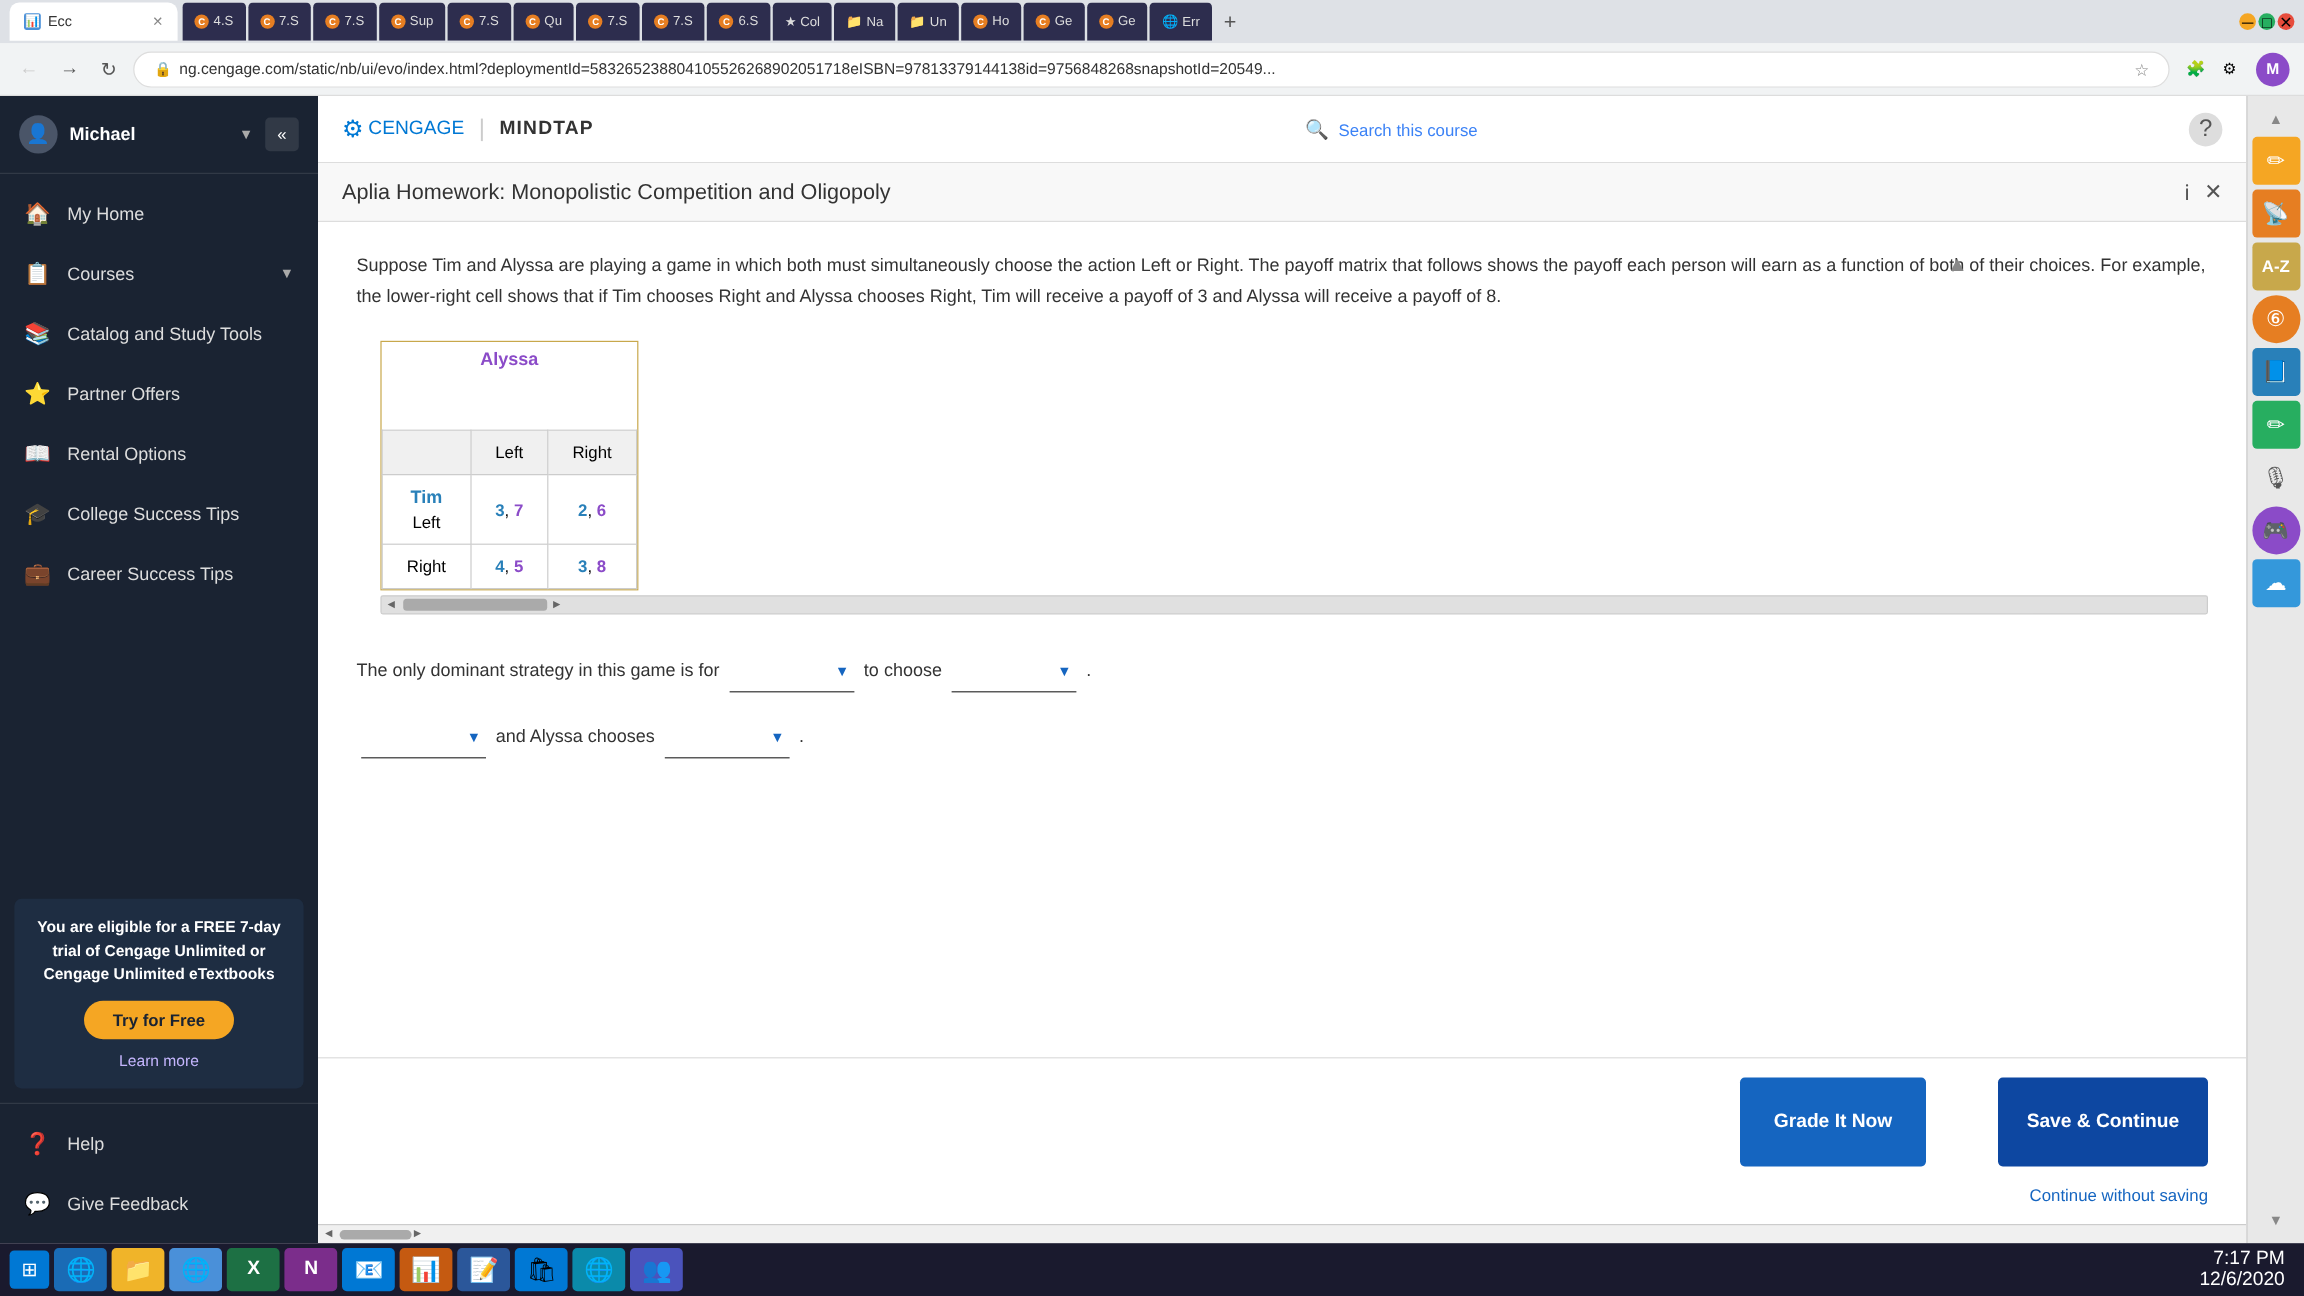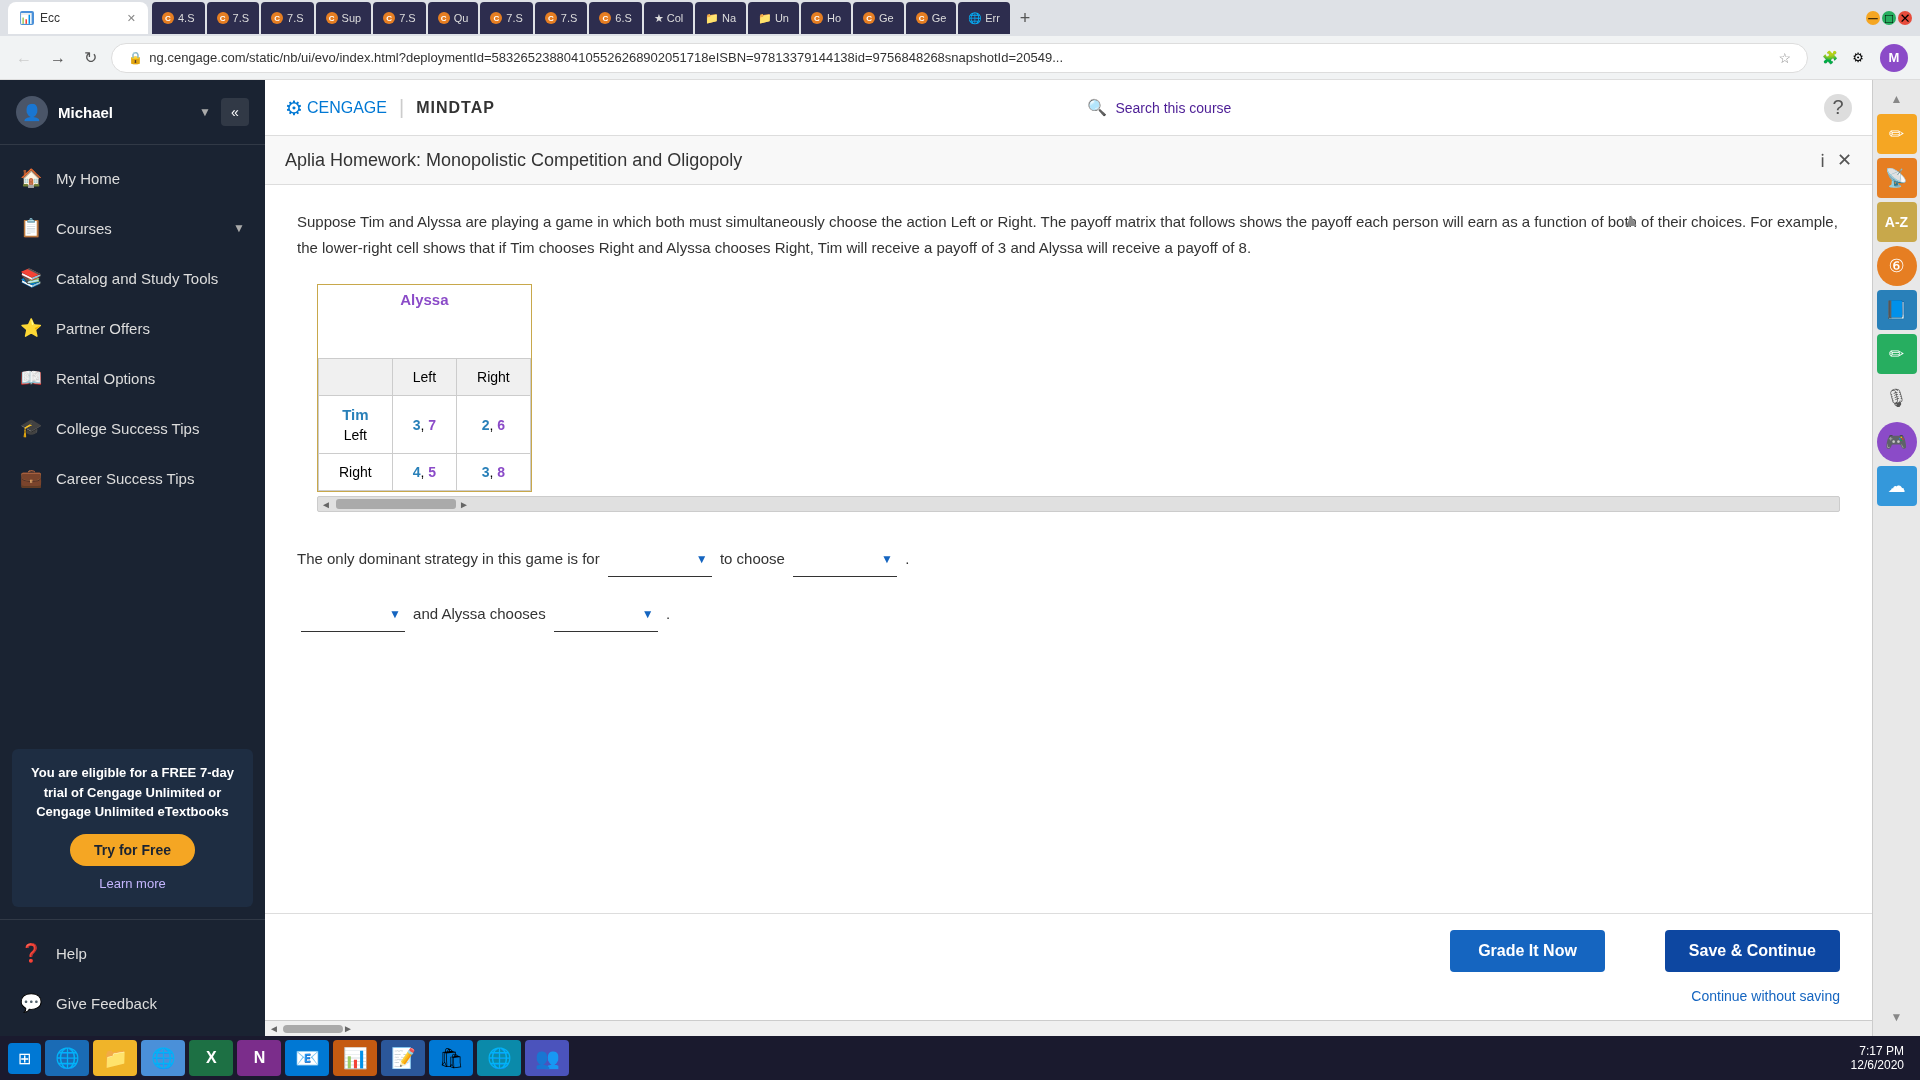--- a/index.html
+++ b/index.html
@@ -89,40 +89,40 @@
 
     
     .question-row { margin-bottom: 20px; font-size: 15px; color: #333; line-height: 2; }
     .inline-select { display: inline-flex; align-items: center; border-bottom: 1px solid #333; margin: 0 4px; padding: 2px 4px; cursor: pointer; }
     .inline-select-text { min-width: 80px; display: inline-block; }
     .dropdown-arrow { color: #1565c0; font-size: 12px; margin-left: 4px; }
 
     
     .hw-footer { border-top: 1px solid #ddd; padding: 16px 32px; display: flex; justify-content: flex-end; align-items: center; gap: 12px; background: #fff; flex-direction: column; align-items: flex-end; }
     .btn-row { display: flex; gap: 12px; }
-    .grade-btn { background: #1565c0; color: #fff; border: none; border-radius: 4px; padding: 12px 28px; font-size: 16px; cursor: pointer; font-weight: bold; }
+    .grade-btn { background: #1565c0; color: #fff; border: none; border-radius: 4px; padding: 28px 28px; font-size: 16px; cursor: pointer; font-weight: bold; }
     .save-btn { background: #0d47a1; color: #fff; border: none; border-radius: 4px; padding: 12px 24px; font-size: 16px; cursor: pointer; font-weight: bold; margin-left: 48px; }
     .continue-link { color: #1565c0; font-size: 14px; cursor: pointer; text-decoration: none; margin-top: 4px; }
 
     
     .right-sidebar { width: 48px; background: #e8e8e8; display: flex; flex-direction: column; align-items: center; padding: 8px 0; gap: 4px; border-left: 1px solid #ccc; }
     .rs-icon { width: 40px; height: 40px; display: flex; align-items: center; justify-content: center; font-size: 18px; cursor: pointer; border-radius: 4px; }
     .rs-icon.yellow { background: #f5a623; color: #fff; }
     .rs-icon.blue { background: #2980b9; color: #fff; }
     .rs-icon.green { background: #27ae60; color: #fff; }
     .rs-icon.purple { background: #8b4bc8; color: #fff; }
     .rs-icon.gray { color: #555; }
     .scrollbar-h { height: 16px; background: #f0f0f0; border-top: 1px solid #ccc; display: flex; align-items: center; padding: 0 4px; }
     .scrollbar-thumb { height: 8px; width: 60px; background: #aaa; border-radius: 4px; margin-left: 4px; }
 
     
     .taskbar { height: 44px; background: #1a1a2e; display: flex; align-items: center; padding: 0 8px; gap: 4px; }
     .taskbar-start { background: #0078d4; color: #fff; border: none; border-radius: 4px; padding: 6px 10px; font-size: 16px; cursor: pointer; }
     .taskbar-app { width: 44px; height: 36px; display: flex; align-items: center; justify-content: center; border-radius: 4px; cursor: pointer; font-size: 20px; }
-    .taskbar-clock { margin-left: auto; color: #fff; font-size: 12px; text-align: right; padding-right: 8px; }
+    .taskbar-clock { margin-left: auto; color: #fff; font-size: 16px; text-align: right; padding-right: 8px; }
 
     .tabs-row { display: flex; gap: 2px; overflow: hidden; }
     .tab-item { background: #2d2d4e; color: #ddd; border-radius: 4px 4px 0 0; padding: 4px 10px; font-size: 11px; display: flex; align-items: center; gap: 4px; height: 32px; cursor: pointer; max-width: 100px; }
     .c-icon { width: 12px; height: 12px; border-radius: 50%; display: inline-flex; align-items: center; justify-content: center; font-size: 8px; font-weight: bold; color: #fff; background: #e67e22; }
 
     .matrix-scroll-bar { height: 16px; background: #e0e0e0; margin-top: 4px; border: 1px solid #ccc; border-radius: 2px; display: flex; align-items: center; }
     .matrix-scroll-thumb { width: 120px; height: 10px; background: #aaa; border-radius: 3px; margin-left: 2px; }
     .matrix-scroll-arrow { font-size: 10px; color: #666; padding: 0 3px; cursor: pointer; }
   </style>
 </head>
@@ -242,21 +242,21 @@
       <div class="mindtap-logo">
         <div class="cengage-logo">
           <span class="cengage-gear">⚙</span>
           <span class="cengage-text">CENGAGE</span>
         </div>
         <span class="divider-v">|</span>
         <span class="mindtap-text">MINDTAP</span>
       </div>
       <div class="header-search">
         <span class="search-icon">🔍</span>
-        <span style="color:#4c1d95;">Search this course</span>
+        <span style="color:#3b82f6;">Search this course</span>
       </div>
       <span class="header-help" style="font-size:20px;background:#ddd;border-radius:50%;width:28px;height:28px;display:flex;align-items:center;justify-content:center;">?</span>
     </div>
 
     <div class="hw-panel">
       <div class="hw-title-bar">
         <span class="hw-title">Aplia Homework: Monopolistic Competition and Oligopoly</span>
         <div class="hw-title-icons">
           <span class="hw-icon-btn">ℹ</span>
           <span class="hw-icon-btn">✕</span>

